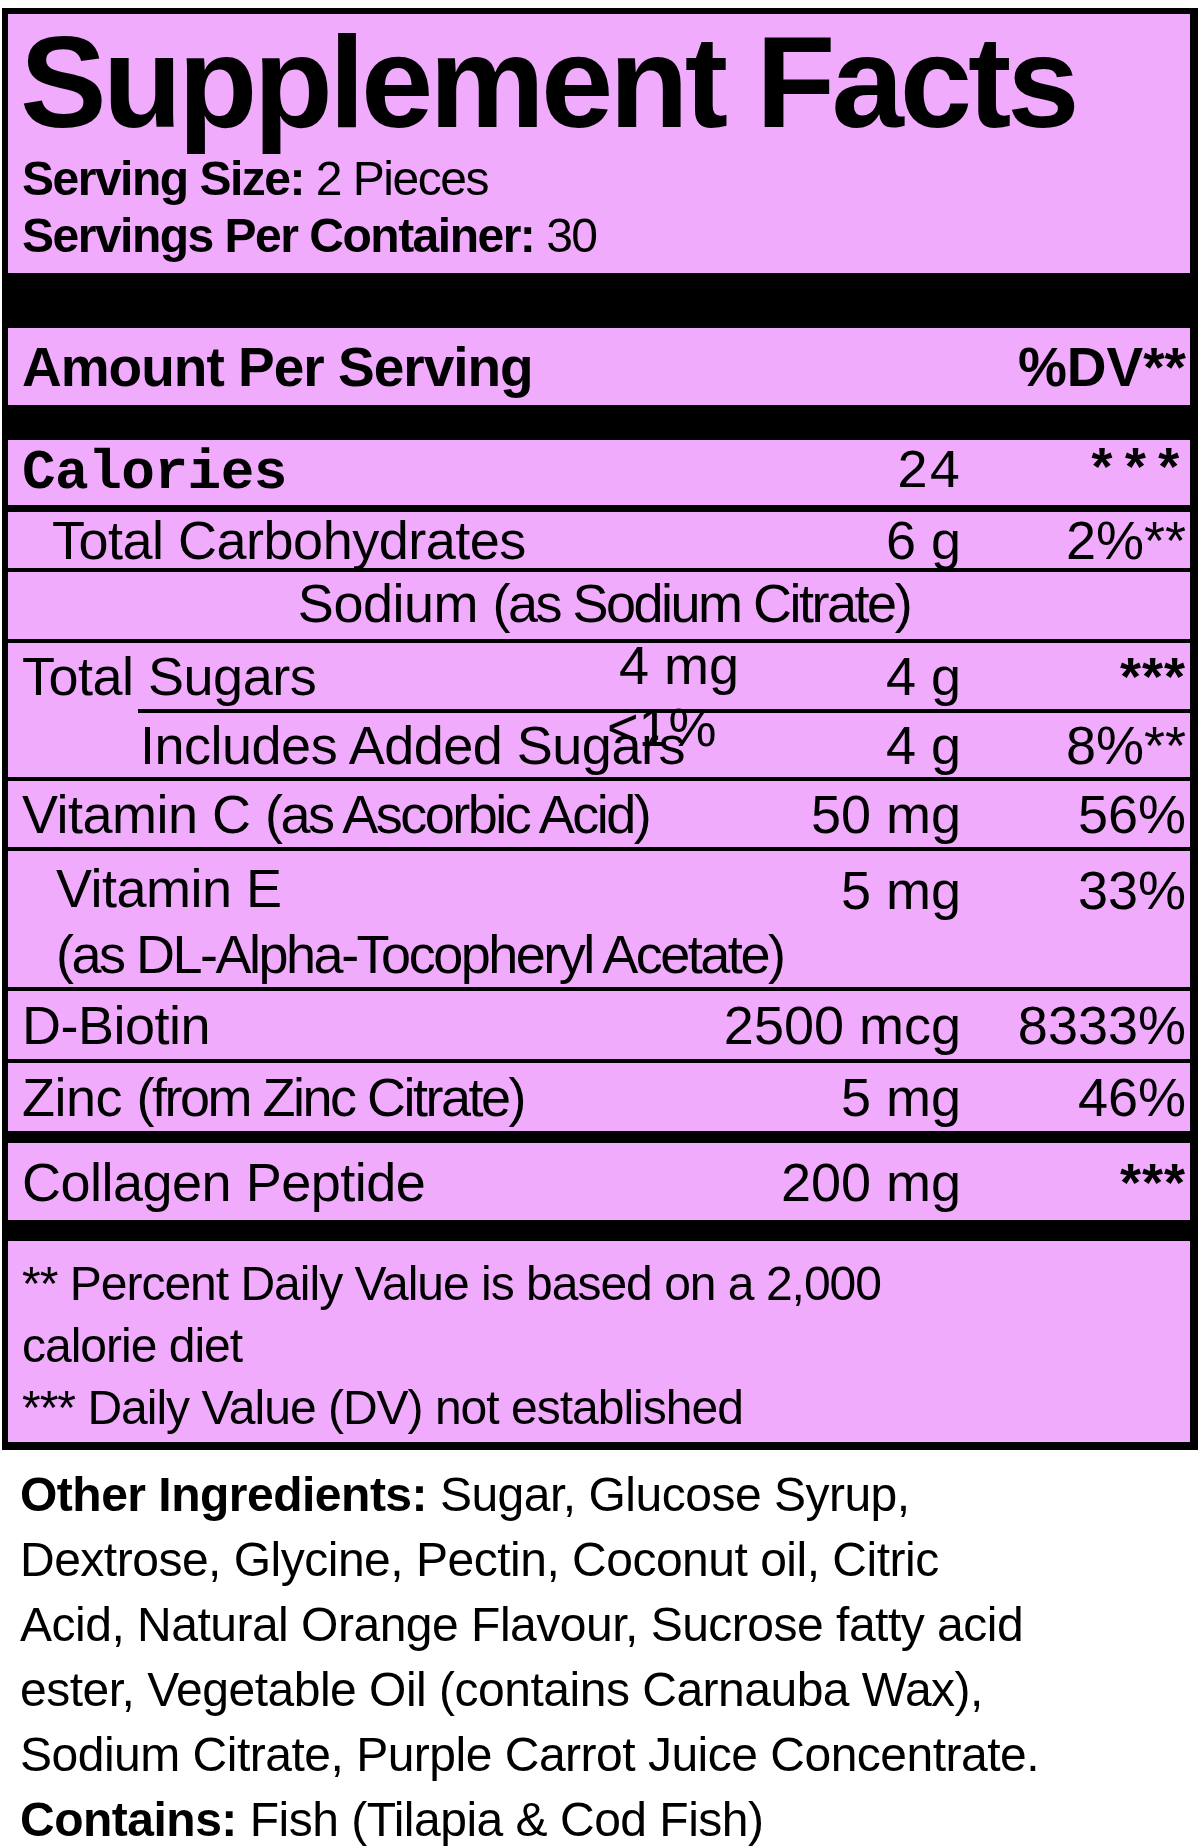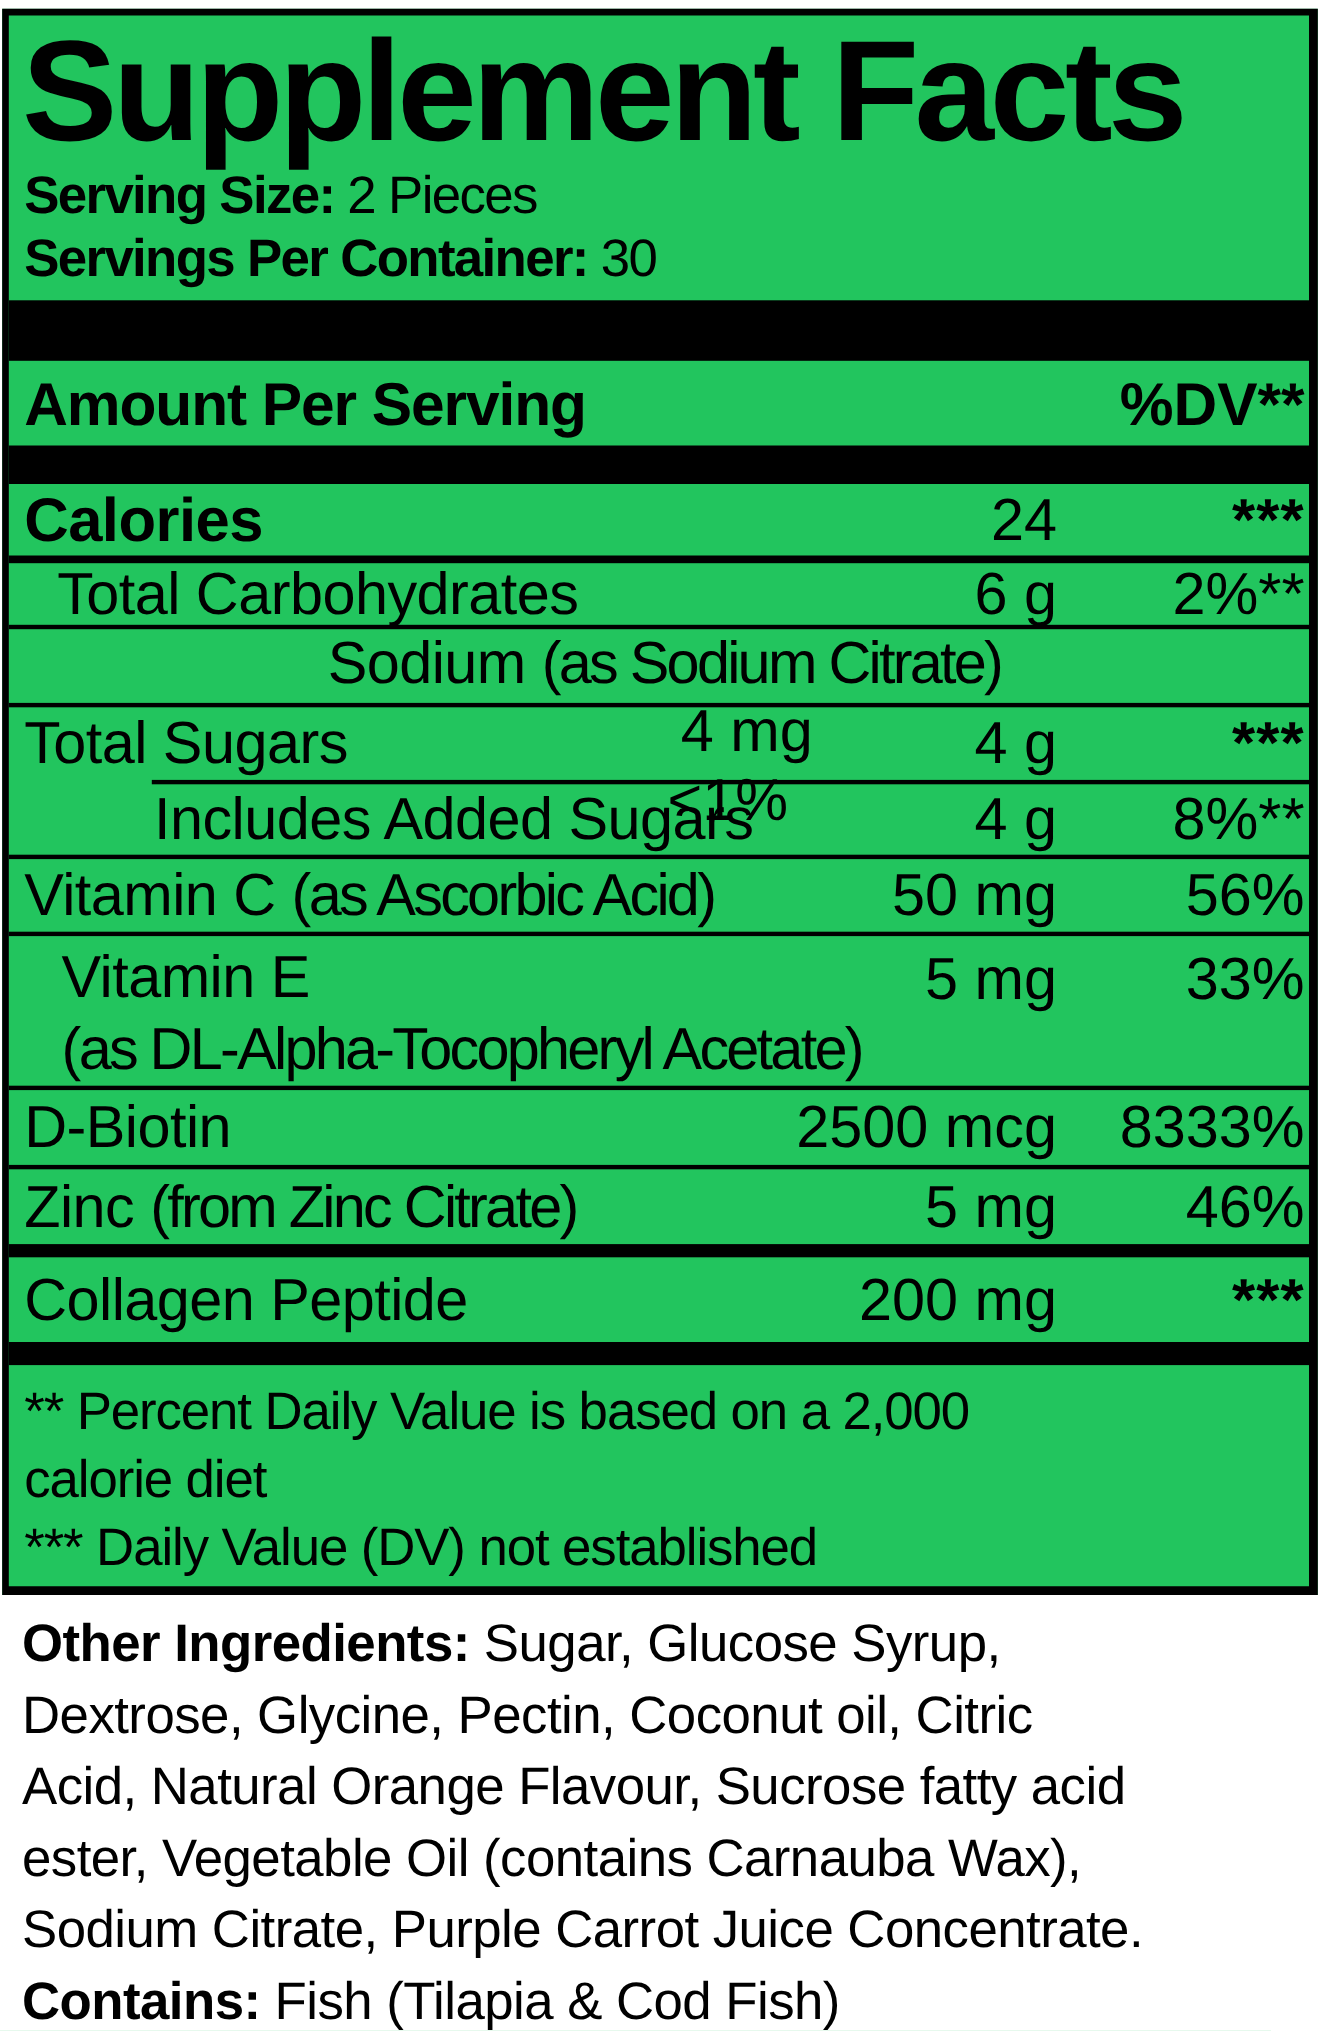--- a/index.html
+++ b/index.html
@@ -3,21 +3,21 @@
 <meta charset="utf-8">
 <style>
   html,body{margin:0;padding:0;background:#fff;}
   body{width:1200px;height:1846px;overflow:hidden;position:relative;
        font-family:"Liberation Sans", sans-serif;color:#000;}
   .sheet{position:absolute;inset:0;background:#fff;}
 
   
   .label-box{
     position:absolute;left:2px;top:8px;width:1196px;height:1442px;
-    box-sizing:border-box;background:#22c55e;
+    box-sizing:border-box;background:#f0abfc;
     border:6px solid #000;border-right-width:8px;border-bottom-width:8px;
   }
 
   .title{
     margin:2px 0 0 12px;font-size:130px;line-height:132px;font-weight:bold;
     letter-spacing:-4px;white-space:nowrap;
   }
   .serving-block{margin:2px 0 0 14px;font-size:48px;line-height:57px;letter-spacing:-1.5px;}
   .serving-line .lbl{font-weight:bold;}
 
@@ -35,21 +35,21 @@
   .sep-heavy{height:7px;}
   .sep-partial{margin-left:130px;}
 
   .nrow{display:flex;align-items:center;padding:0 4px 0 14px;box-sizing:border-box;}
   .nrow .nlabel{flex:1 1 auto;min-width:0;white-space:nowrap;font-size:54px;letter-spacing:-0.5px;}
   .nrow .amt{width:270px;flex:0 0 auto;text-align:right;font-size:54px;white-space:nowrap;}
   .nrow .dv{width:225px;flex:0 0 auto;text-align:right;font-size:54px;white-space:nowrap;}
   .nrow .note{letter-spacing:-2.5px;}
   .star{font-weight:bold;letter-spacing:1px;}
 
-  .row-calories{height:65px;}
+  .row-calories{height:65px;font-family:Liberation Mono, monospace;}
   .row-calories .nlabel{font-weight:bold;font-size:56px;}
   .row-carbs{height:56px;padding-left:44px;}
   .row-sodium{height:67px;flex-direction:column;}
   .row-sugars{height:66px;}
   .row-added{height:64px;padding-left:132px;}
   .row-vitc{height:66px;}
   .row-vite{height:136px;align-items:flex-start;padding-top:6px;padding-left:48px;}
   .row-vite .amt,.row-vite .dv{padding-top:2px;}
   .row-vite .sub{display:block;font-size:54px;letter-spacing:-2.5px;margin-top:7px;line-height:56px;}
   .row-biotin{height:68px;}

